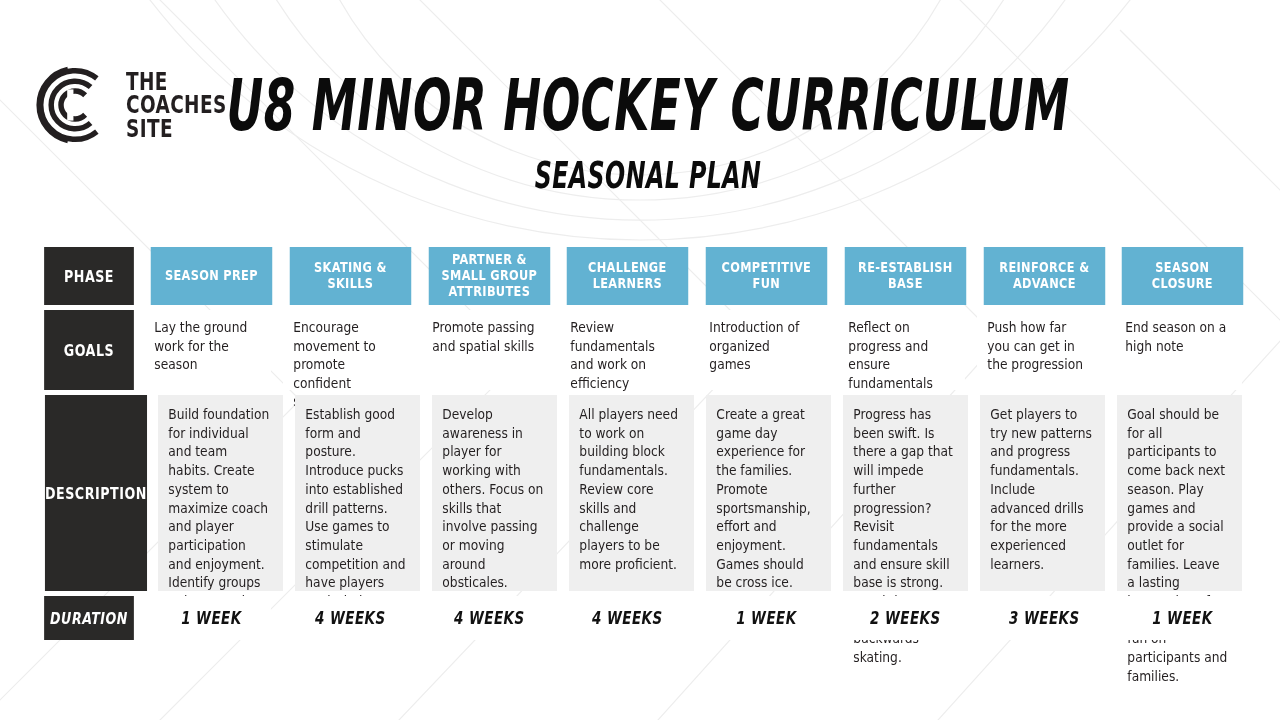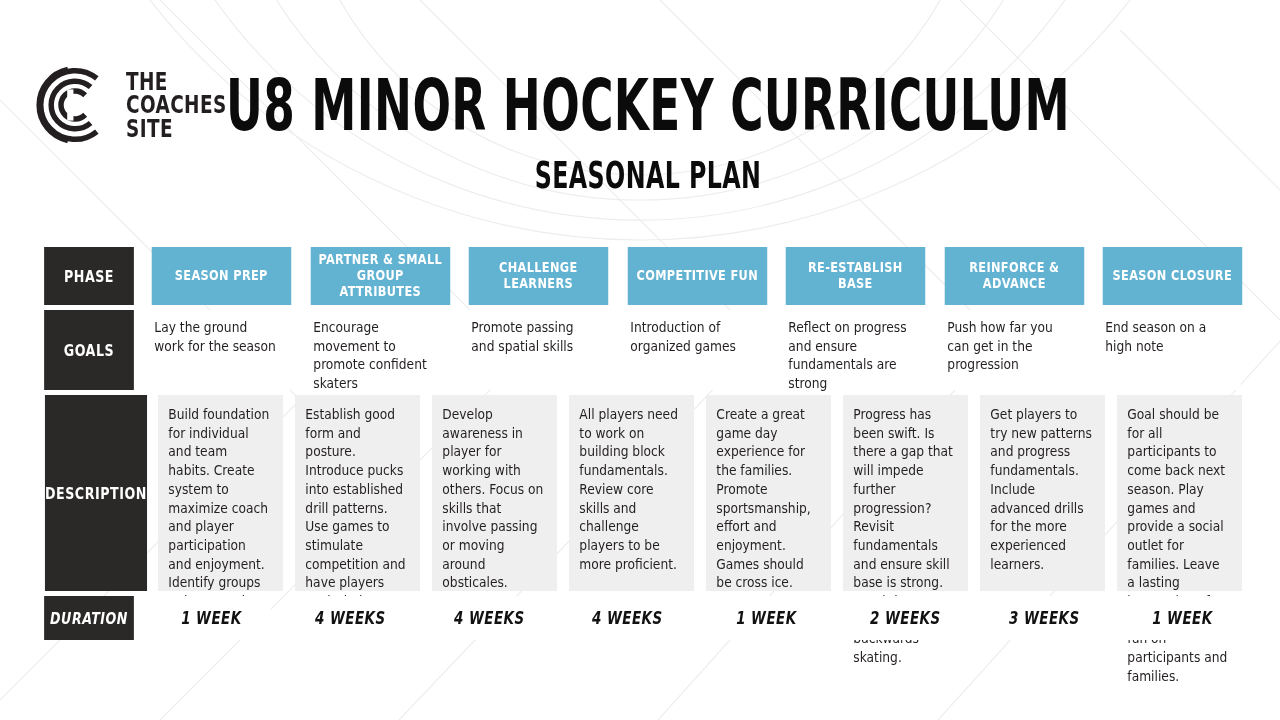--- a/index.html
+++ b/index.html
@@ -62,20 +62,21 @@
     transform-origin: left center;
   }
   #logo-wordmark div { white-space: nowrap; }
 
   #title-block {
     position: absolute;
     left: 16px;
     right: 0;
     top: 74px;
     text-align: center;
+    font-style: italic;
   }
 
   #main-title {
     font-family: "Liberation Sans Narrow", "DejaVu Sans Condensed", "Liberation Sans", sans-serif;
     font-weight: 700;
     font-size: 63px;
     line-height: 1.0;
     letter-spacing: 0.5px;
     color: #0b0b0b;
     text-transform: uppercase;
@@ -241,20 +242,23 @@
   </div>
 
   <div id="curriculum-table">
 
     <div class="trow" id="row-phase">
       <div class="rowlabel">PHASE</div>
       <div class="cellwrap">
           <div class="cell">SEASON PREP</div>
         </div>
       <div class="cellwrap">
+          <div class="cell">SKATING &amp; SKILLS</div>
+        </div>
+      <div class="cellwrap">
           <div class="cell">PARTNER &amp; SMALL GROUP ATTRIBUTES</div>
         </div>
       <div class="cellwrap">
           <div class="cell">CHALLENGE LEARNERS</div>
         </div>
       <div class="cellwrap">
           <div class="cell">COMPETITIVE FUN</div>
         </div>
       <div class="cellwrap">
           <div class="cell">RE-ESTABLISH BASE</div>
@@ -272,20 +276,23 @@
       <div class="cellwrap">
           <div class="cell">Lay the ground work for the season</div>
         </div>
       <div class="cellwrap">
           <div class="cell">Encourage movement to promote confident skaters</div>
         </div>
       <div class="cellwrap">
           <div class="cell">Promote passing and spatial skills</div>
         </div>
       <div class="cellwrap">
+          <div class="cell">Review fundamentals and work on efficiency</div>
+        </div>
+      <div class="cellwrap">
           <div class="cell">Introduction of organized games</div>
         </div>
       <div class="cellwrap">
           <div class="cell">Reflect on progress and ensure fundamentals are strong</div>
         </div>
       <div class="cellwrap">
           <div class="cell">Push how far you can get in the progression</div>
         </div>
       <div class="cellwrap">
           <div class="cell">End season on a high note</div>

